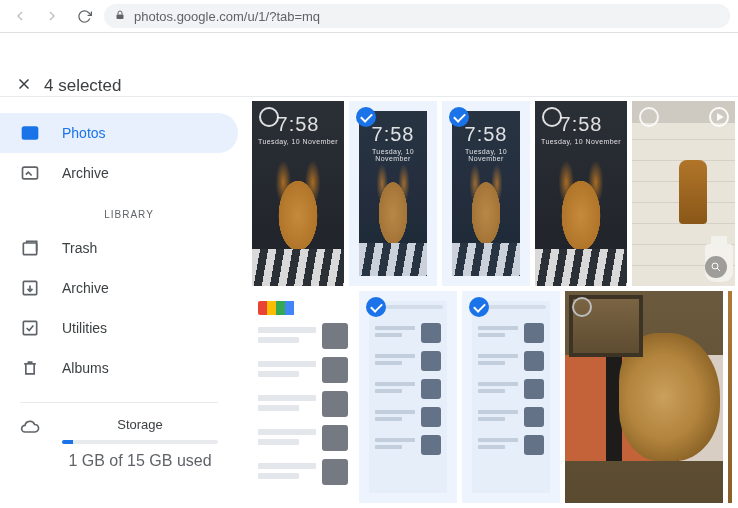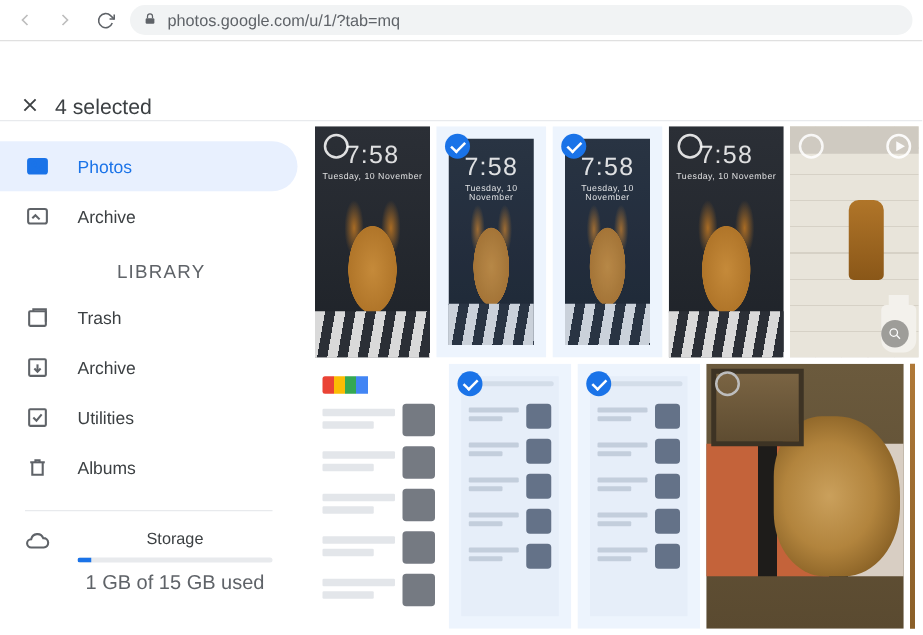--- a/index.html
+++ b/index.html
@@ -18,21 +18,21 @@
   .hdr .title{ font-size:17px; color:#3c4043;}
   
   .body{ display:flex; height:calc(508px - 32px - 64px); }
   
   
   .sidebar{ width:248px; padding:16px 10px 0 0; font-size:14px; color:#3c4043; overflow:hidden;text-align:center;}
   .nav-item{ height:40px; display:flex; align-items:center; padding-left:20px; gap:22px; border-radius:0 20px 20px 0; cursor:pointer;}
   .nav-item.active{ background:#e8f0fe; color:#1a73e8; font-weight:500;}
   .nav-item .ic{ width:20px; height:20px; display:flex; align-items:center; justify-content:center;}
   .nav-item.active .ic svg{stroke:#1a73e8; fill:#1a73e8;}
-  .section-label{ font-size:15px; letter-spacing:1px; color:#5f6368; padding:16px 0 8px 20px; font-weight:500;}
+  .section-label{ font-size:10px; letter-spacing:1px; color:#5f6368; padding:16px 0 8px 20px; font-weight:500;}
   .divider{margin:14px 20px 0 20px; border:none; border-top:1px solid #e8eaed;}
   .storage{ padding:14px 20px 0 20px; display:flex; gap:22px; align-items:flex-start;}
   .storage .col{flex:1;}
   .storage .lbl{font-size:13px; color:#3c4043;}
   .bar{ height:4px; background:#e8eaed; border-radius:2px; margin:8px 0 8px 0; position:relative; overflow:hidden;}
   .bar .fill{position:absolute; left:0; top:0; bottom:0; width:7%; background:#1a73e8;}
   .used{font-size:16px; color:#5f6368;}
   
   
   .grid{ flex:1; padding:4px 0 0 4px; overflow:hidden;}

